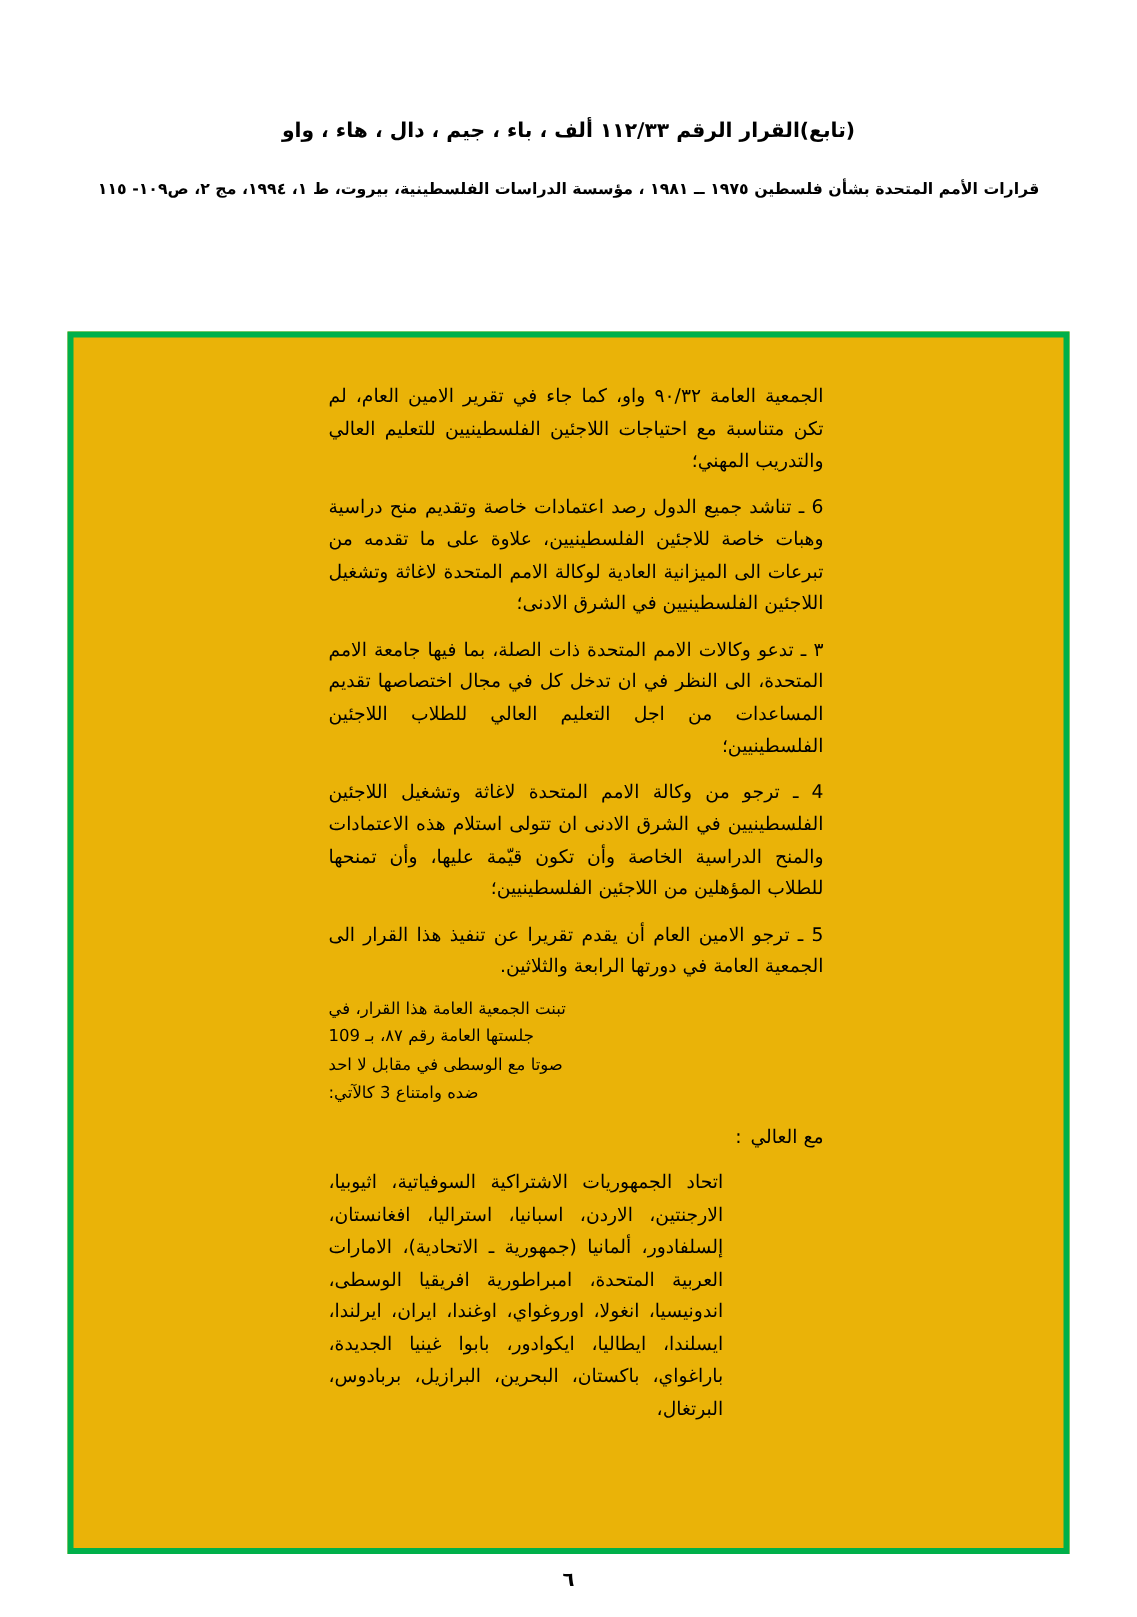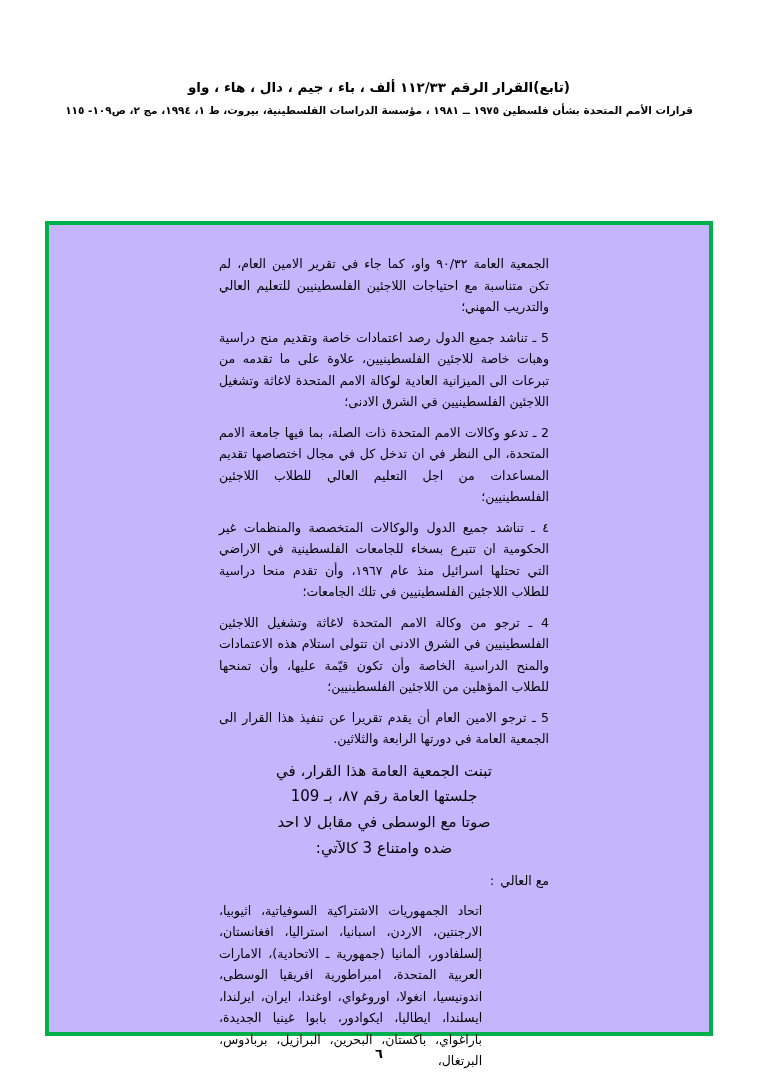--- a/index.html
+++ b/index.html
@@ -29,54 +29,54 @@
   .header .title {
     font-weight: bold;
     font-size: 13.5px;
     letter-spacing: 0;
     line-height: 1.4;
     direction: rtl;
   }
   .header .source {
     font-weight: bold;
     font-size: 10.5px;
-    margin-top: 6px;
+    margin-top: 22px;
     line-height: 1.4;
     direction: rtl;
   }
   .frame {
     position: absolute;
     left: 45px;
     top: 143px;
     width: 668px;
     height: 815px;
     border: 4px solid #00b04a;
     box-sizing: border-box;
-    background: #c4b5fd;
+    background: #eab308;
   }
   .content {
     position: absolute;
     right: 160px;
     top: 28px;
     width: 330px;
     direction: rtl;
     text-align: justify;
     font-size: 12.5px;
     line-height: 1.72;
   }
   .para {
     margin: 0 0 9px 0;
     text-align: justify;
     text-justify: inter-word;
   }
   .tail {
     margin-top: 4px;
     direction: rtl;
-    text-align: center;
-    font-size: 15px;
+    text-align: left;
+    font-size: 11px;
     line-height: 1.72;
   }
   .tail .line {
     margin: 0;
   }
   .votes {
     margin-top: 8px;
     direction: rtl;
     font-size: 12.5px;
     line-height: 1.72;
@@ -115,23 +115,22 @@
 
   <div class="header">
     <div class="title">(تابع)القرار الرقم ١١٢/٣٣ ألف ، باء ، جيم ، دال ، هاء ، واو</div>
     <div class="source">قرارات الأمم المتحدة بشأن فلسطين ١٩٧٥ ــ ١٩٨١ ، مؤسسة الدراسات الفلسطينية، بيروت، ط ١، ١٩٩٤، مج ٢، ص١٠٩- ١١٥</div>
   </div>
 
   <div class="frame">
     <div class="content">
 
       <p class="para">الجمعية العامة ٩٠/٣٢ واو، كما جاء في تقرير الامين العام، لم تكن متناسبة مع احتياجات اللاجئين الفلسطينيين للتعليم العالي والتدريب المهني؛</p>
-      <p class="para">5 ـ تناشد جميع الدول رصد اعتمادات خاصة وتقديم منح دراسية وهبات خاصة للاجئين الفلسطينيين، علاوة على ما تقدمه من تبرعات الى الميزانية العادية لوكالة الامم المتحدة لاغاثة وتشغيل اللاجئين الفلسطينيين في الشرق الادنى؛</p>
-      <p class="para">2 ـ تدعو وكالات الامم المتحدة ذات الصلة، بما فيها جامعة الامم المتحدة، الى النظر في ان تدخل كل في مجال اختصاصها تقديم المساعدات من اجل التعليم العالي للطلاب اللاجئين الفلسطينيين؛</p>
-      <p class="para">٤ ـ تناشد جميع الدول والوكالات المتخصصة والمنظمات غير الحكومية ان تتبرع بسخاء للجامعات الفلسطينية في الاراضي التي تحتلها اسرائيل منذ عام ١٩٦٧، وأن تقدم منحا دراسية للطلاب اللاجئين الفلسطينيين في تلك الجامعات؛</p>
+      <p class="para">6 ـ تناشد جميع الدول رصد اعتمادات خاصة وتقديم منح دراسية وهبات خاصة للاجئين الفلسطينيين، علاوة على ما تقدمه من تبرعات الى الميزانية العادية لوكالة الامم المتحدة لاغاثة وتشغيل اللاجئين الفلسطينيين في الشرق الادنى؛</p>
+      <p class="para">٣ ـ تدعو وكالات الامم المتحدة ذات الصلة، بما فيها جامعة الامم المتحدة، الى النظر في ان تدخل كل في مجال اختصاصها تقديم المساعدات من اجل التعليم العالي للطلاب اللاجئين الفلسطينيين؛</p>
       <p class="para">4 ـ ترجو من وكالة الامم المتحدة لاغاثة وتشغيل اللاجئين الفلسطينيين في الشرق الادنى ان تتولى استلام هذه الاعتمادات والمنح الدراسية الخاصة وأن تكون قيّمة عليها، وأن تمنحها للطلاب المؤهلين من اللاجئين الفلسطينيين؛</p>
       <p class="para">5 ـ ترجو الامين العام أن يقدم تقريرا عن تنفيذ هذا القرار الى الجمعية العامة في دورتها الرابعة والثلاثين.</p>
 
       <div class="tail">
         <p class="line">تبنت الجمعية العامة هذا القرار، في</p>
         <p class="line">جلستها العامة رقم ٨٧، بـ 109</p>
         <p class="line">صوتا مع الوسطى في مقابل لا احد</p>
         <p class="line">ضده وامتناع 3 كالآتي:</p>
       </div>
 

